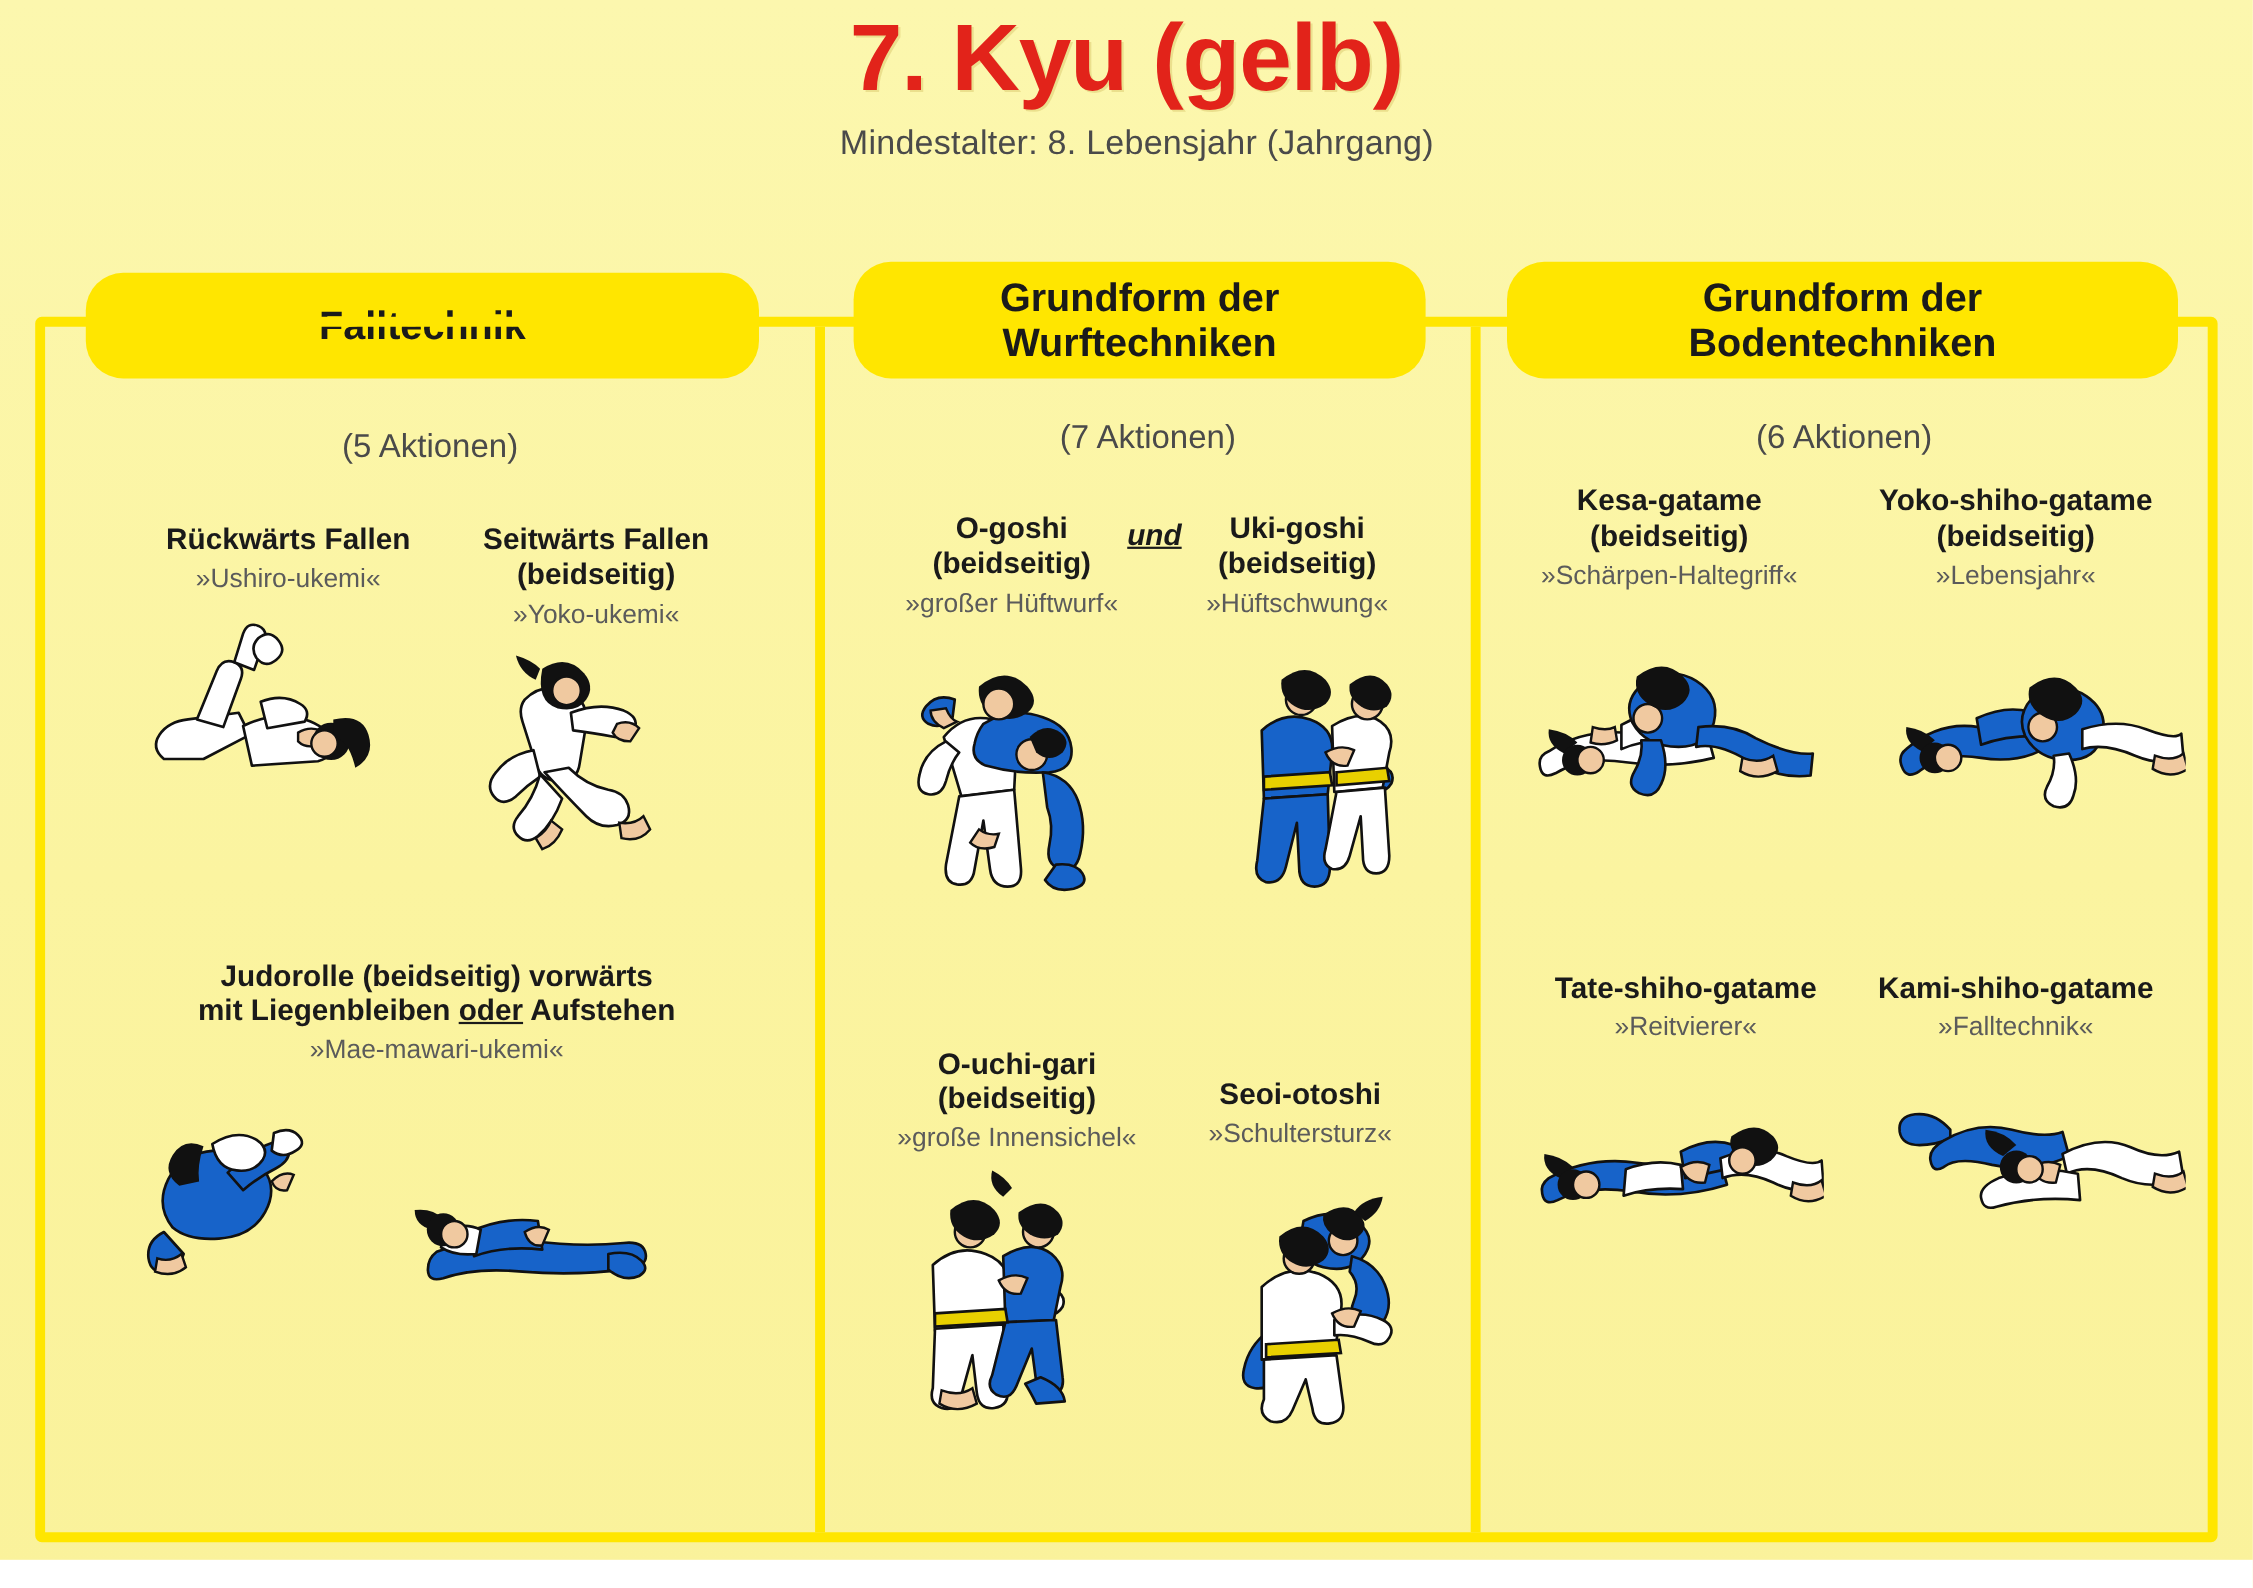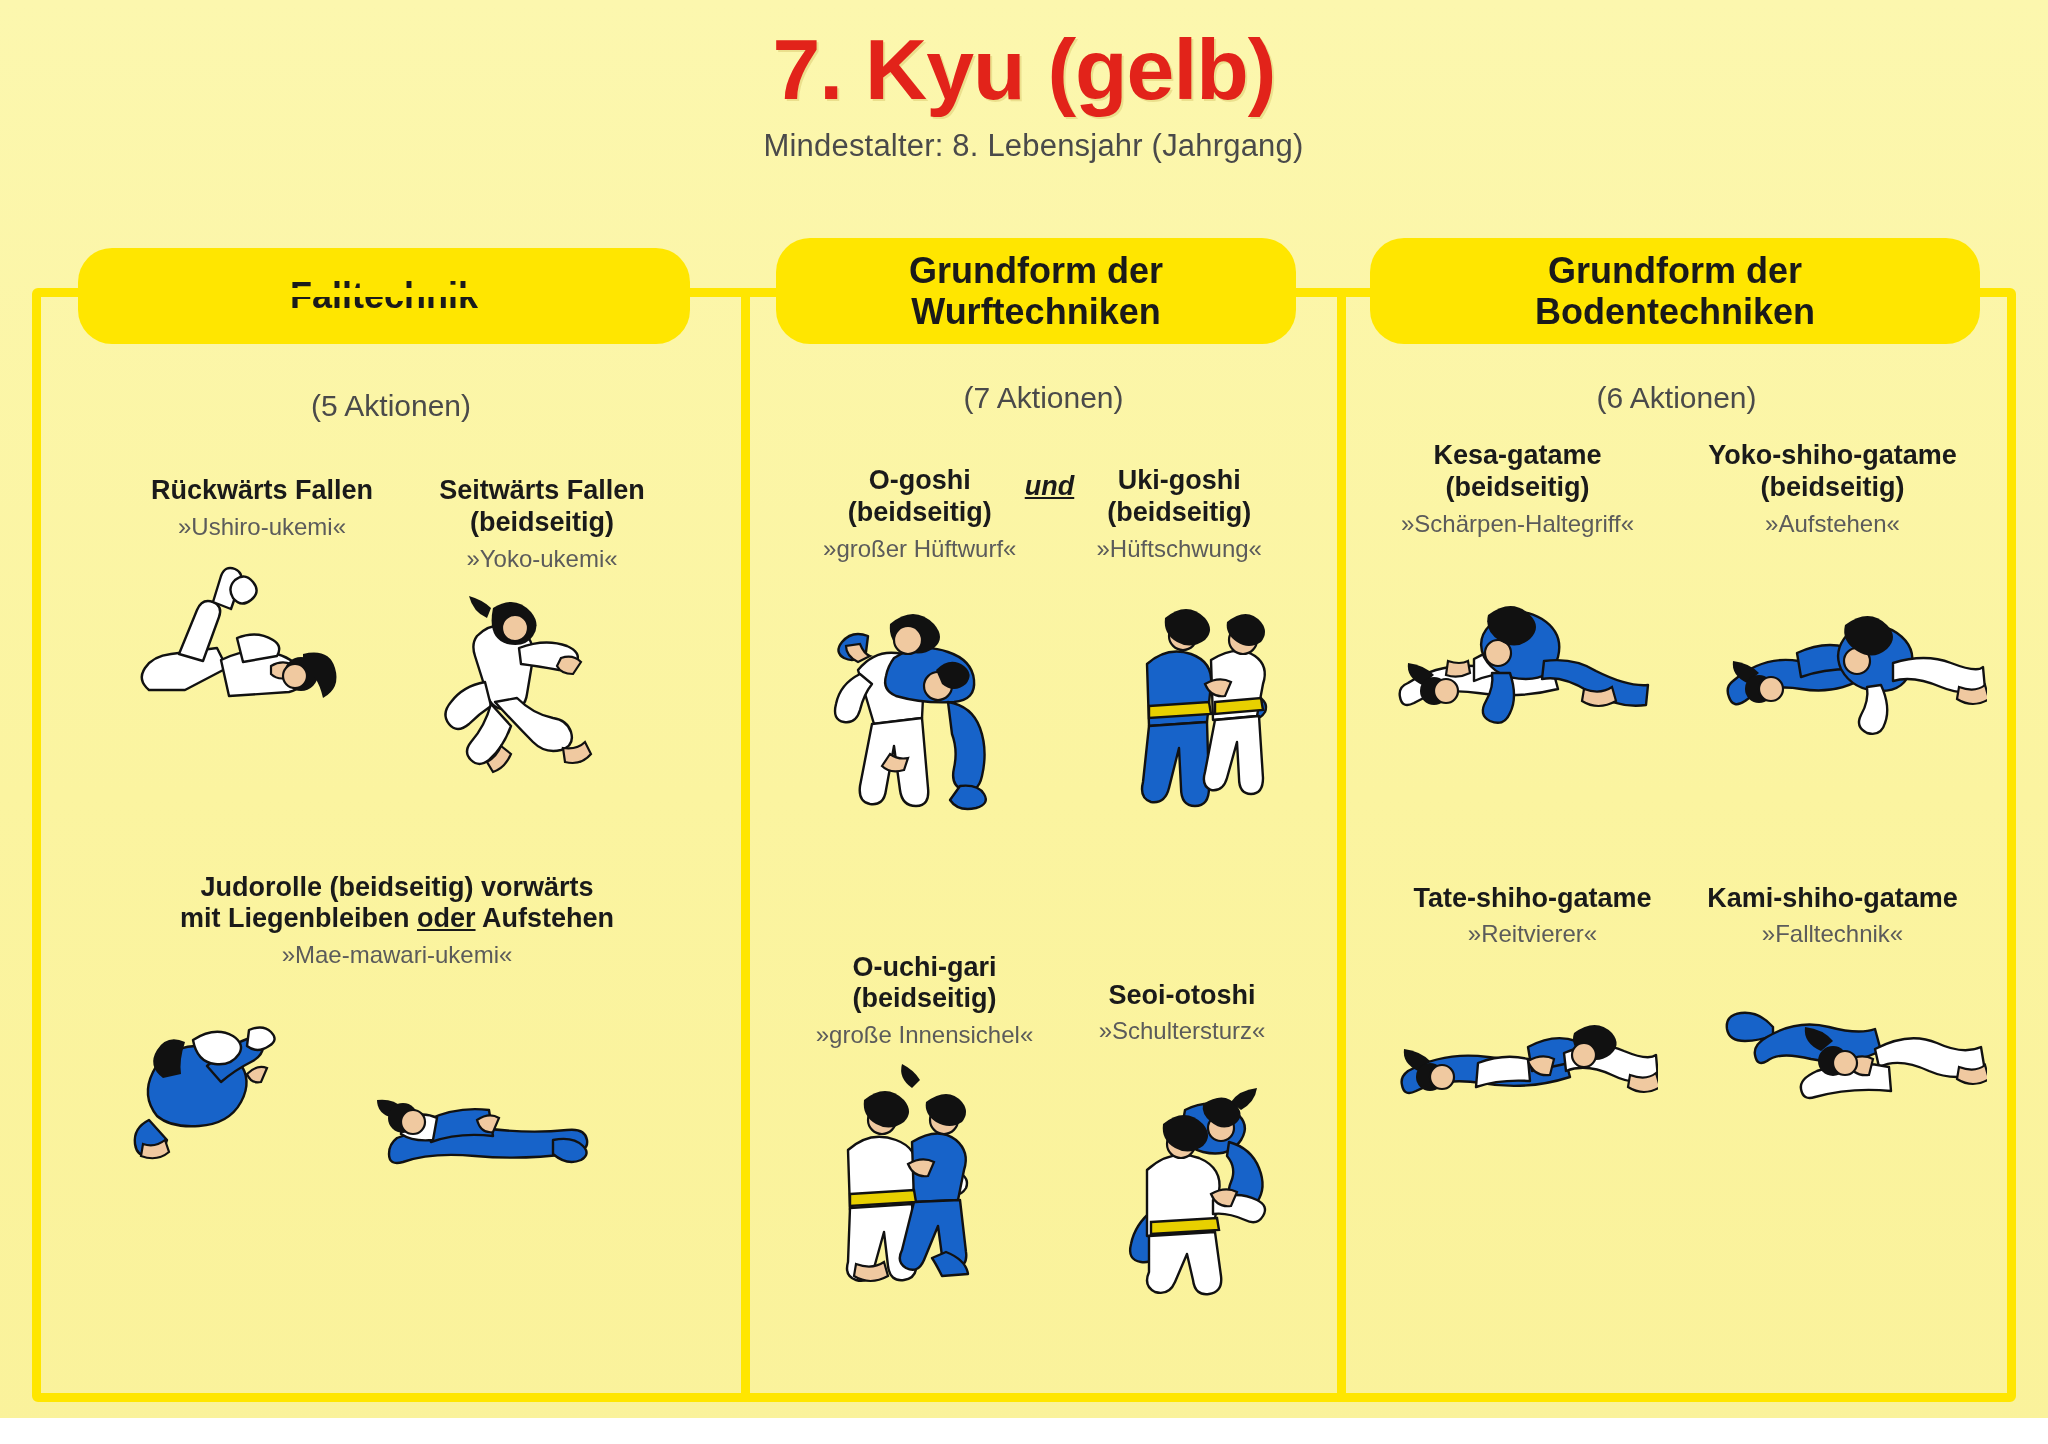--- a/index.html
+++ b/index.html
@@ -29,21 +29,21 @@
     background: #ffffff;
   }
 
   
   .title {
     text-align: center;
     color: #e2231a;
     font-weight: bold;
     font-size: 86px;
     letter-spacing: -1px;
-    padding-top: 24px;
+    padding-top: 8px;
     line-height: 1.05;
     text-shadow: 2px 2px 0 rgba(160,120,0,0.18);
   }
   .subtitle {
     text-align: center;
     color: #4a4a4a;
     font-size: 31px;
     margin-top: 14px;
     letter-spacing: 0.2px;
     padding-left: 19px;
@@ -451,21 +451,21 @@
 
       <div class="row c3-r1">
         <div class="tech t-a">
           <div class="tech-name" style="white-space:pre-line">Kesa-gatame
 (beidseitig)</div>
           <div class="tech-alt">»Schärpen-Haltegriff«</div>
         </div>
         <div class="tech t-b">
           <div class="tech-name" style="white-space:pre-line">Yoko-shiho-gatame
 (beidseitig)</div>
-          <div class="tech-alt">»Aufstehen«</div>
+          <div class="tech-alt">»Lebensjahr«</div>
         </div>
       </div>
       <div class="row" style="margin-top:24px">
         <div class="art">
           <svg width="280" height="180" viewBox="0 0 280 180">
             <g stroke="#111" stroke-width="2.4" fill="#ffffff" stroke-linejoin="round">
               <path d="M30 120 q34 -22 76 -16 q40 6 68 0 l6 22 q-40 10 -80 4 q-38 -6 -64 10 q-12 6 -14 -6 q-2 -10 8 -14 z"></path>
               <path d="M96 96 q24 -14 48 -8 l4 24 q-30 -4 -52 6 z"></path>
             </g>
             <g stroke="#111" stroke-width="2.4" fill="#1763c9" stroke-linejoin="round">

